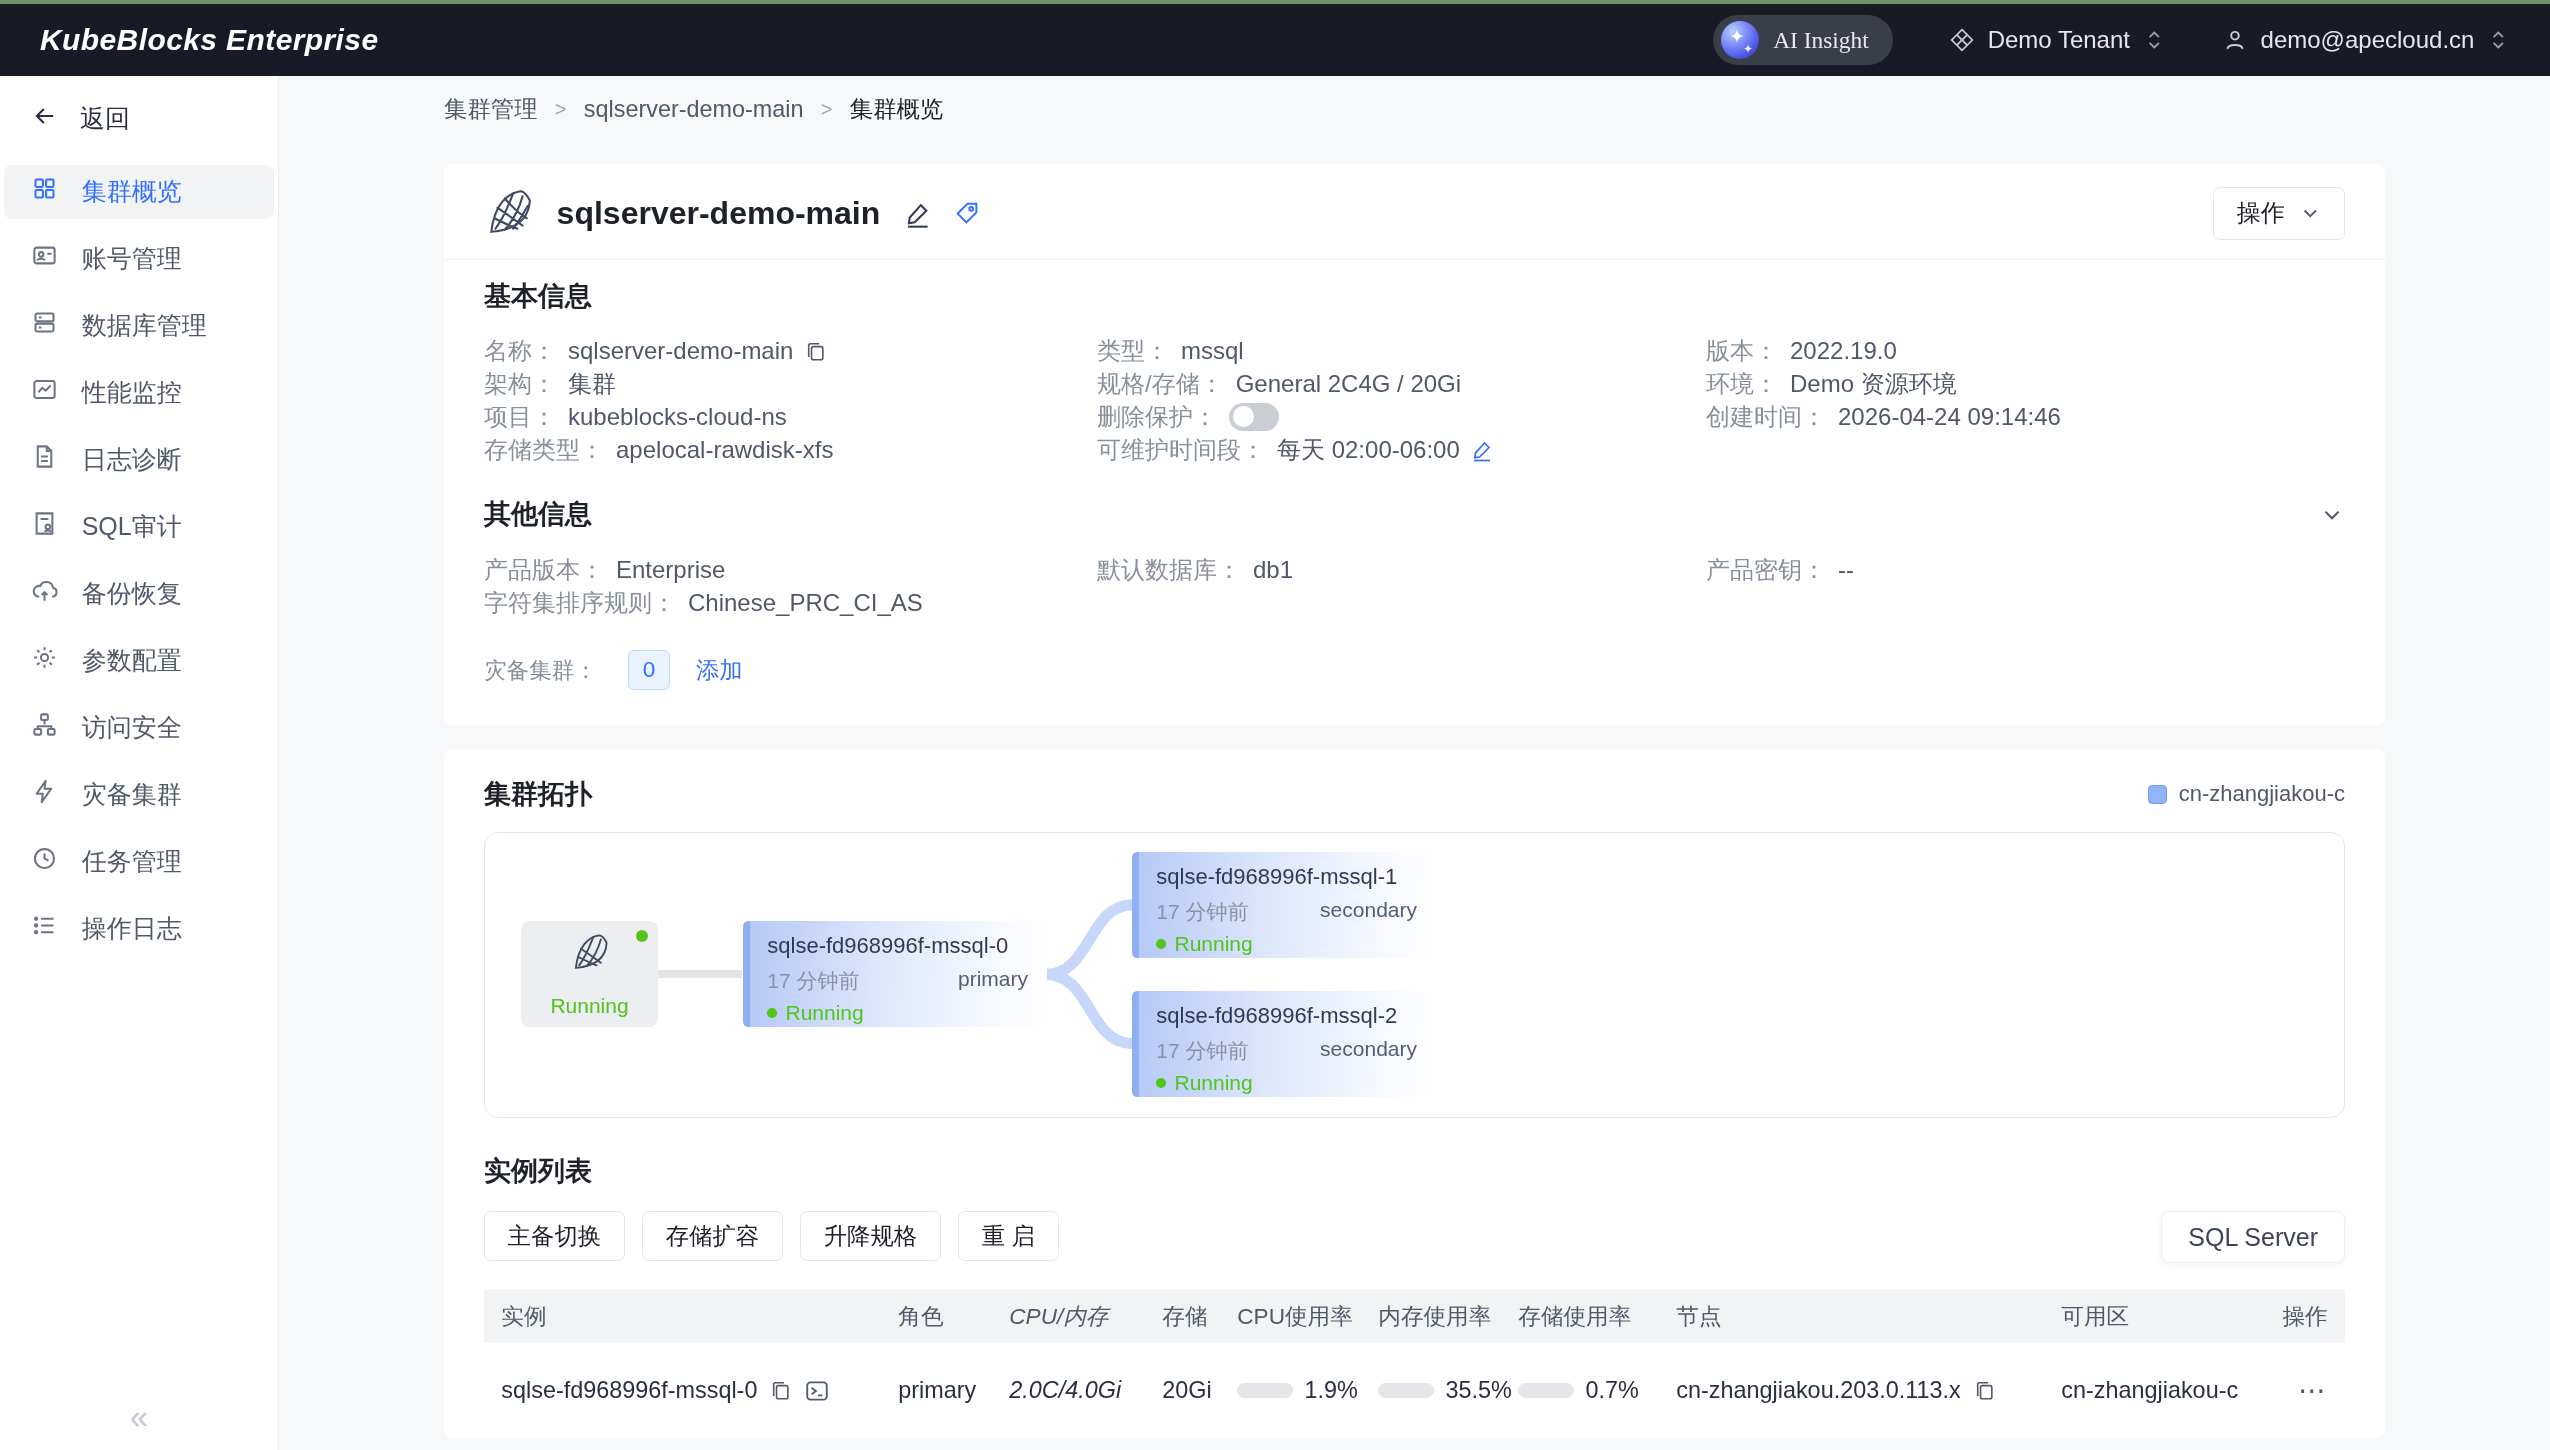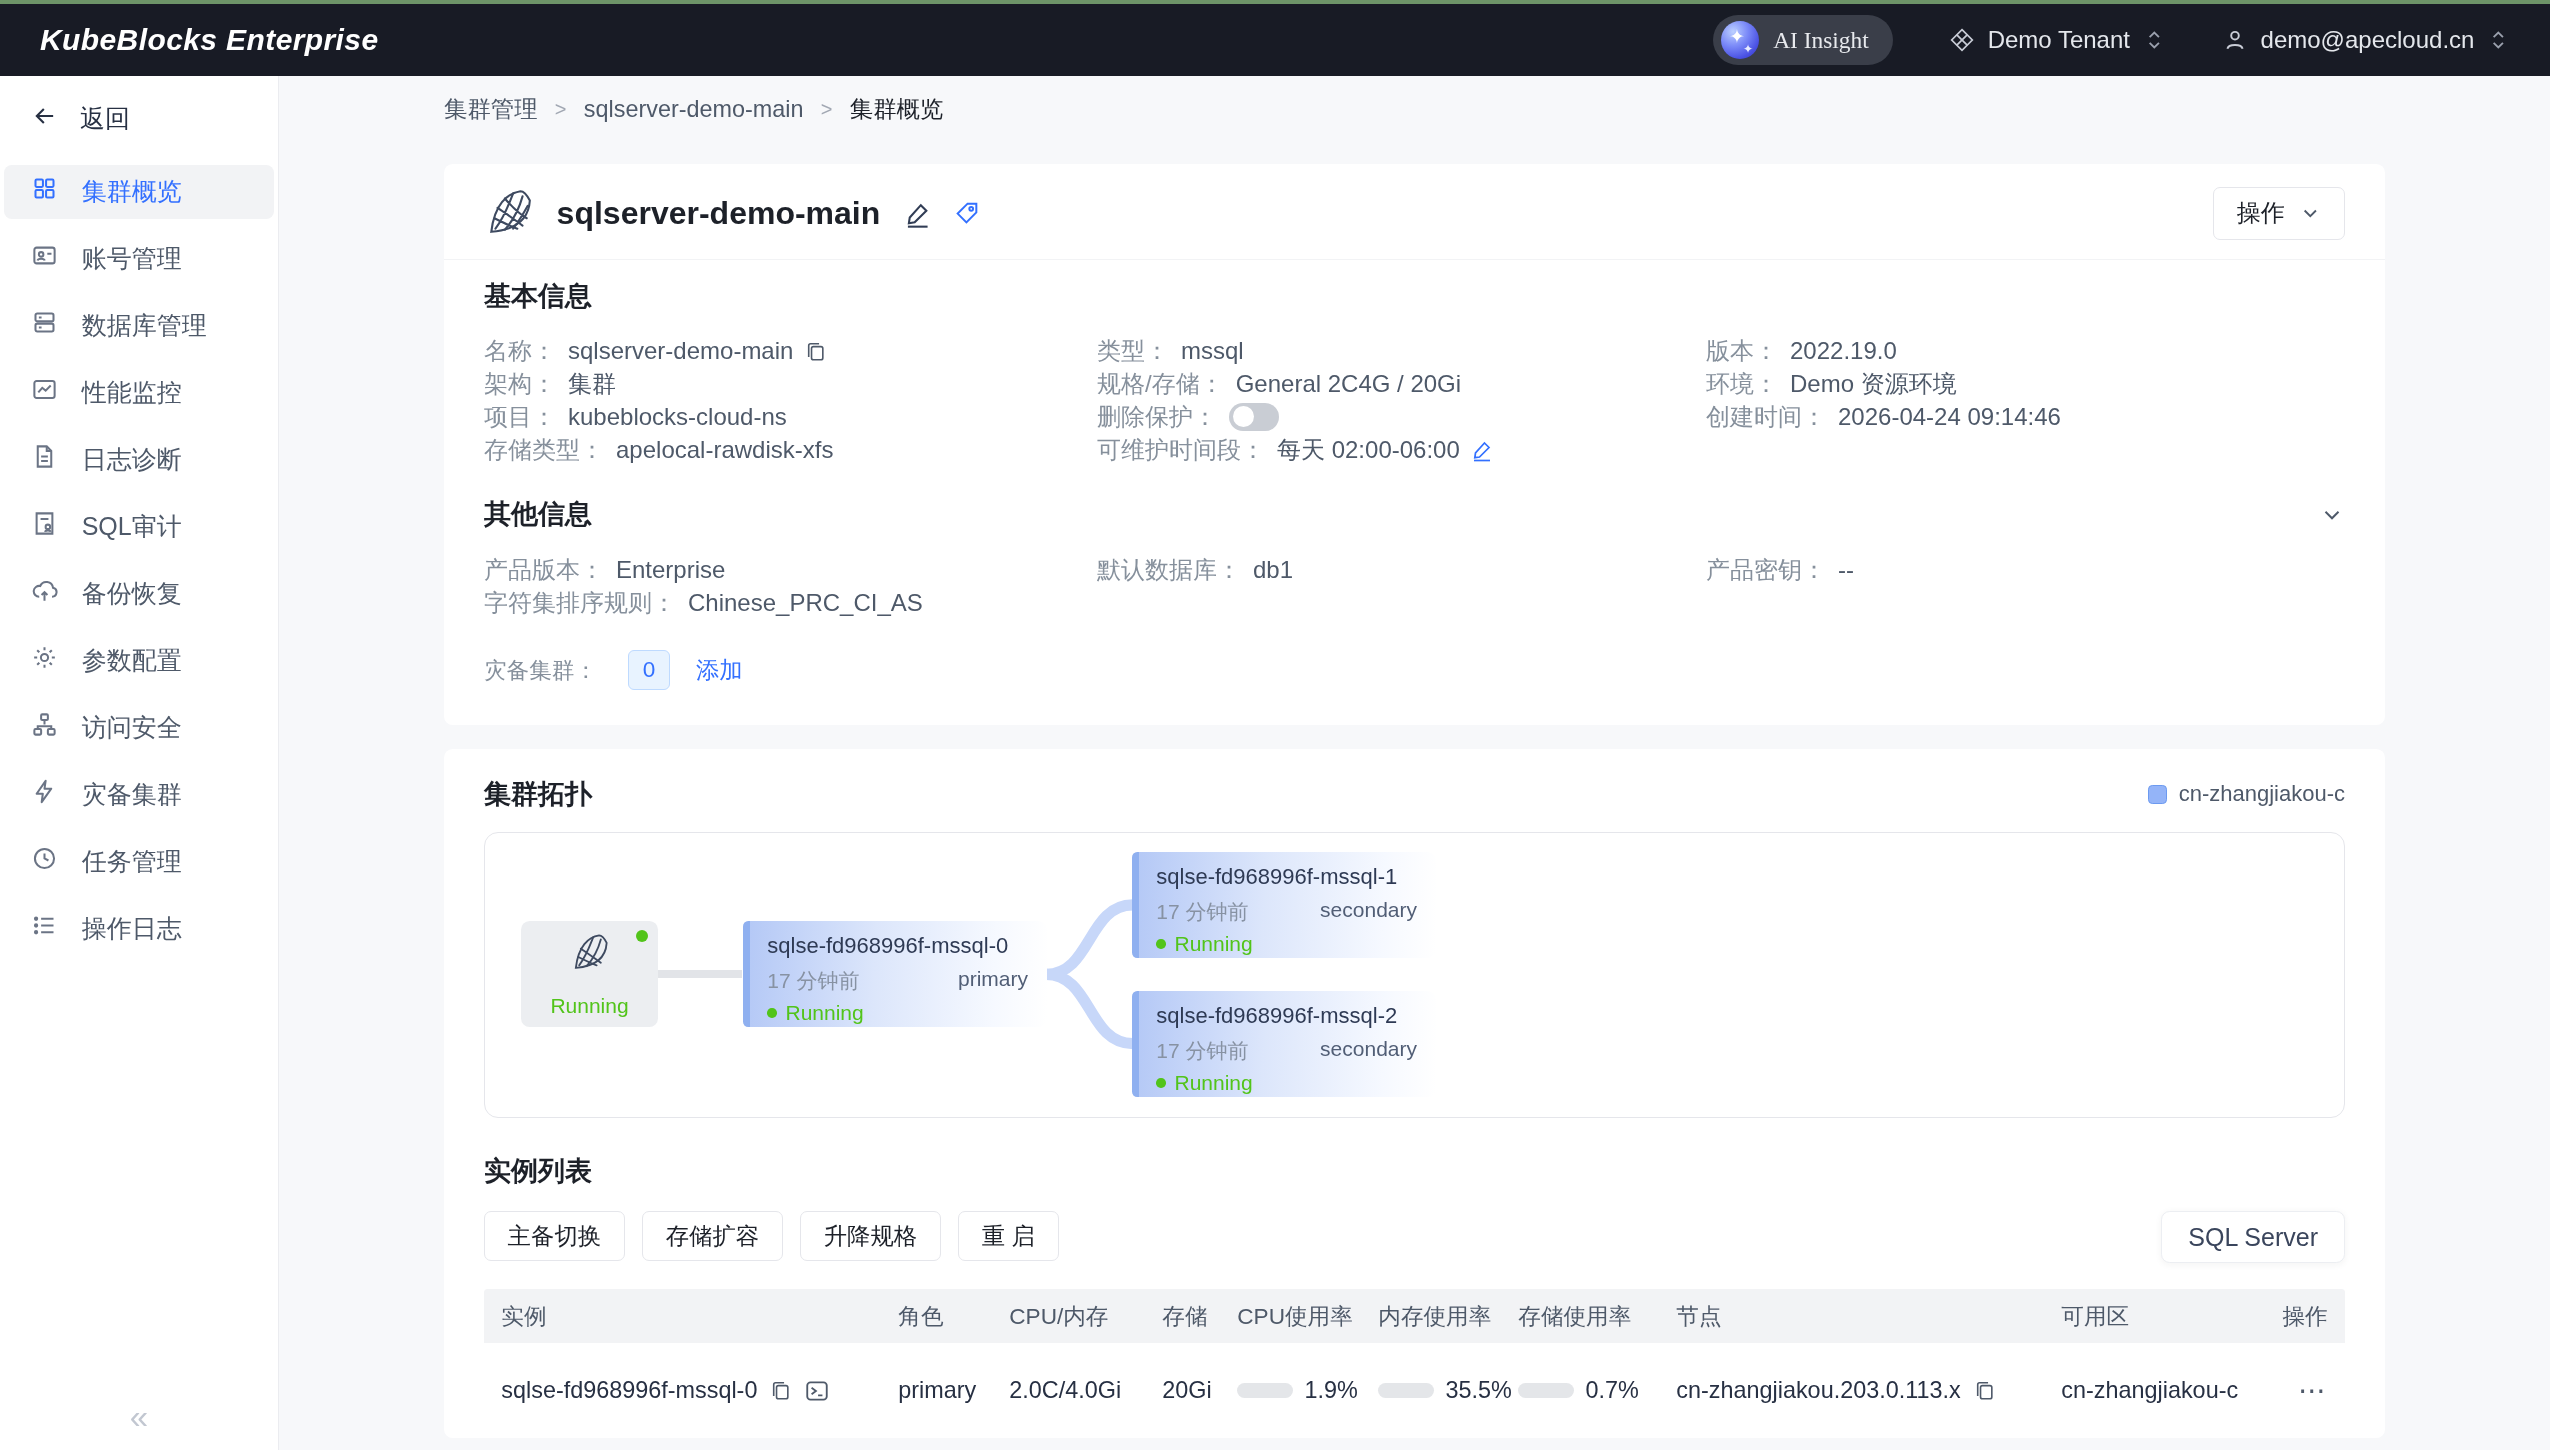--- a/index.html
+++ b/index.html
@@ -94,21 +94,21 @@
   .btn-row { margin-top:24px; display:flex; align-items:flex-start; gap:17.3px; }
   .tbtn { border:1.7px solid #e5e6eb; border-radius:7px; background:#fff; height:50px; padding:0 22.6px;
     font-size:23.4px; color:#1d2129; display:flex; align-items:center; cursor:pointer; }
   .engine-btn { margin-left:auto; border:1.7px solid #eceef2; border-radius:8.7px; background:#fff;
     height:52px; padding:0 26px; font-size:25px; color:#3a455c; display:flex; align-items:center;
     cursor:pointer; box-shadow:0 1.7px 7px rgba(31,35,41,.05); }
   .itable { margin-top:26px; }
   .t-head { display:flex; align-items:center; background:#f2f3f5; height:54px; padding:0 17.3px;
     font-size:22.6px; color:#4e5969; border-radius:3.5px 3.5px 0 0; }
   .t-row { display:flex; align-items:center; height:95px; padding:0 17.3px; font-size:23.4px; color:#273043; }
-  .c1{width:397px;} .c2{width:111px;} .c3{width:153px;} .c4{width:75px;} .c5{width:141px;}
+  .c1{width:397px;} .c2{width:111px;} .c3{width:153px;font-style:italic;} .c4{width:75px;} .c5{width:141px;}
   .c6{width:140px;} .c7{width:158px;} .c8{width:385px;} .c9{width:217px;}
   .c10{flex:1; text-align:right;}
   .cell-ic { display:flex; align-items:center; gap:12px; }
   .usage { display:flex; align-items:center; gap:11.3px; }
   .pill { width:56px; height:15.6px; border-radius:7.8px; background:#e4e6e9; overflow:hidden; flex-shrink:0; }
   .pill-fill { height:100%; min-width:5.2px; background:#43a96e; border-radius:7.8px; }
   .more { color:#4e5969; font-size:28px; letter-spacing:1.7px; cursor:pointer; }
 </style>
 </head>
 <body>

